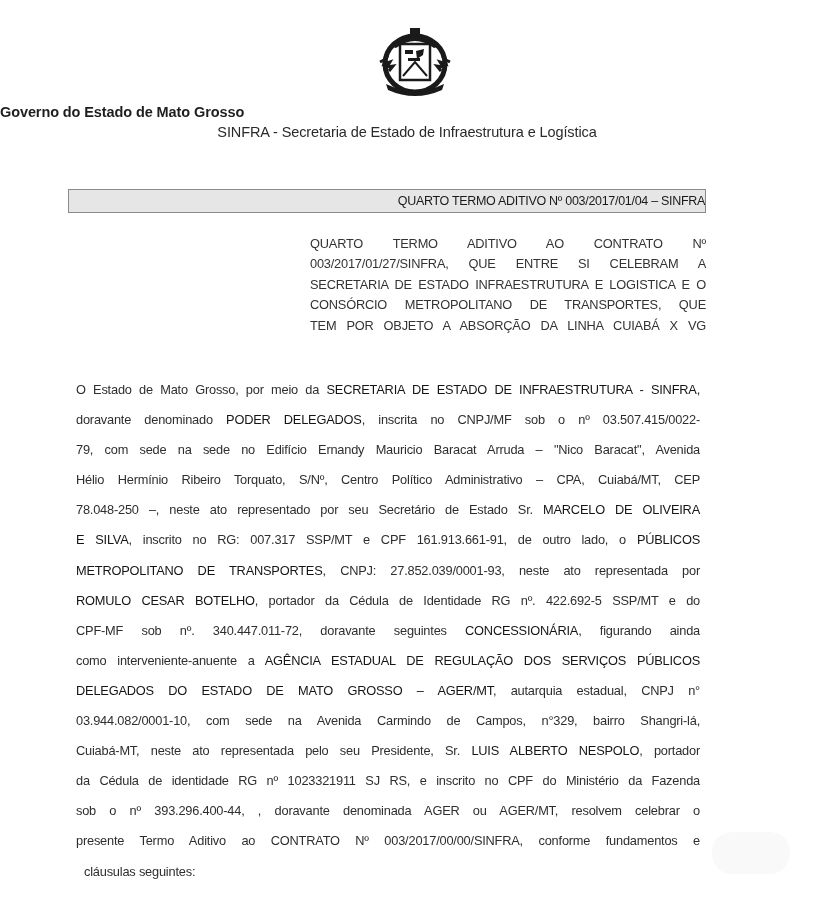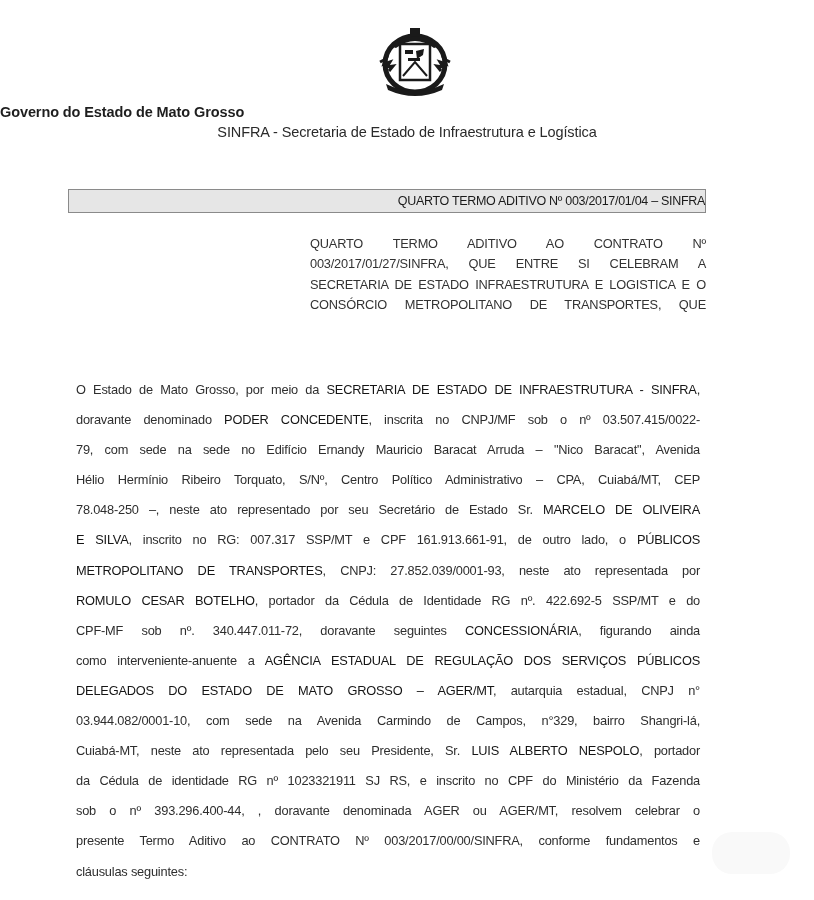--- a/index.html
+++ b/index.html
@@ -94,20 +94,21 @@
     }
     .body-text .bline {
       display: block;
       height: 30.1px;
       text-align: justify;
       text-align-last: justify;
       white-space: nowrap;
     }
     .body-text .bline.last {
       text-align-last: left;
+      margin-left: 8px;
     }
     .b {
       font-weight: normal;
       color: #151515;
     }
     .watermark {
       position: absolute;
       left: 712px;
       top: 832px;
       width: 78px;
@@ -143,25 +144,26 @@
   <div class="header-line1">Governo do Estado de Mato Grosso</div>
   <div class="header-line2">SINFRA - Secretaria de Estado de Infraestrutura e Logística</div>
 
   <div class="title-bar">QUARTO TERMO ADITIVO Nº 003/2017/01/04 – SINFRA</div>
 
   <div class="ementa">
     <span class="eline">QUARTO TERMO ADITIVO AO CONTRATO Nº</span>
     <span class="eline">003/2017/01/27/SINFRA, QUE ENTRE SI CELEBRAM A</span>
     <span class="eline">SECRETARIA DE ESTADO INFRAESTRUTURA E LOGISTICA E O</span>
     <span class="eline">CONSÓRCIO METROPOLITANO DE TRANSPORTES, QUE</span>
+    <span class="eline">TEM POR OBJETO  A ABSORÇÃO DA LINHA CUIABÁ X VG</span>
   </div>
 
   <div class="body-text">
     <span class="bline"><span>O Estado de Mato Grosso, por meio da </span><span class="b">SECRETARIA DE ESTADO DE INFRAESTRUTURA - SINFRA</span><span>,</span></span>
-    <span class="bline"><span>doravante denominado </span><span class="b">PODER CONCEDENTE</span><span>, inscrita no CNPJ/MF sob o nº 03.507.415/0022-</span></span>
+    <span class="bline"><span>doravante denominado </span><span class="b">PODER DELEGADOS</span><span>, inscrita no CNPJ/MF sob o nº 03.507.415/0022-</span></span>
     <span class="bline">79, com sede na  sede no Edifício Ernandy Mauricio Baracat Arruda – "Nico Baracat", Avenida</span>
     <span class="bline">Hélio Hermínio Ribeiro Torquato, S/Nº, Centro Político Administrativo – CPA, Cuiabá/MT, CEP</span>
     <span class="bline"><span>78.048-250 –, neste ato representado por seu Secretário de Estado Sr. </span><span class="b">MARCELO DE OLIVEIRA</span></span>
     <span class="bline"><span class="b">E SILVA</span><span>, inscrito no RG: 007.317 SSP/MT e CPF 161.913.661-91, de outro lado, o </span><span class="b">PÚBLICOS</span></span>
     <span class="bline"><span class="b">METROPOLITANO DE TRANSPORTES</span><span>, CNPJ: 27.852.039/0001-93, neste ato representada por</span></span>
     <span class="bline"><span class="b">ROMULO CESAR BOTELHO</span><span>,  portador da Cédula de Identidade RG nº. 422.692-5 SSP/MT e do</span></span>
     <span class="bline"><span>CPF-MF sob nº. 340.447.011-72,  doravante seguintes </span><span class="b">CONCESSIONÁRIA</span><span>,  figurando ainda</span></span>
     <span class="bline"><span>como interveniente-anuente a </span><span class="b">AGÊNCIA ESTADUAL DE REGULAÇÃO DOS SERVIÇOS PÚBLICOS</span></span>
     <span class="bline"><span class="b">DELEGADOS DO ESTADO DE MATO GROSSO – AGER/MT</span><span>, autarquia estadual, CNPJ n°</span></span>
     <span class="bline">03.944.082/0001-10, com sede na Avenida Carmindo de Campos, n°329, bairro Shangri-lá,</span>

